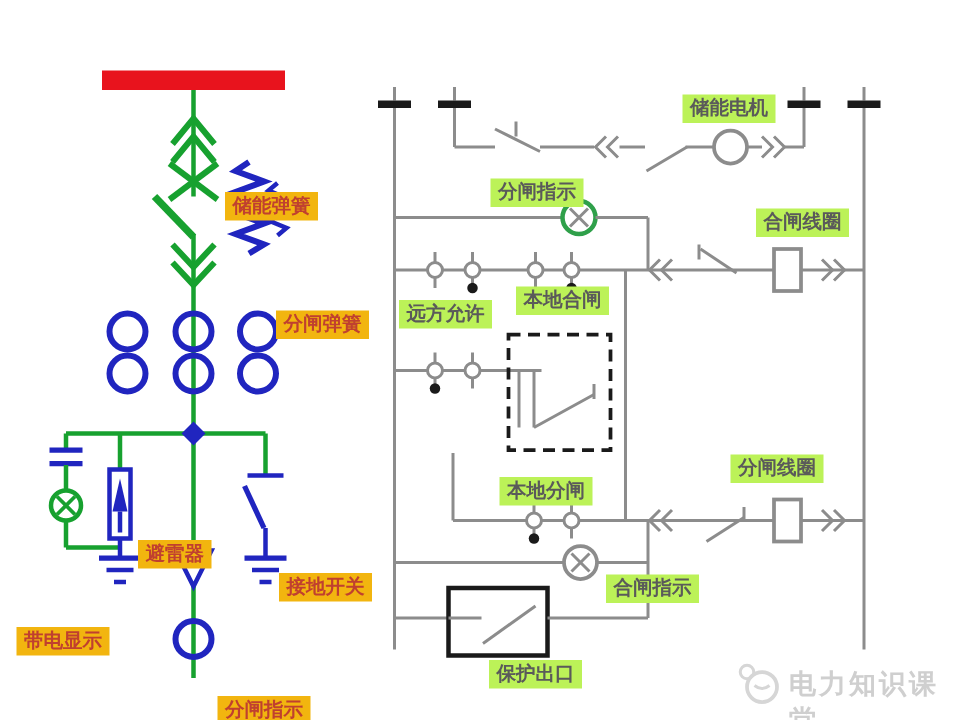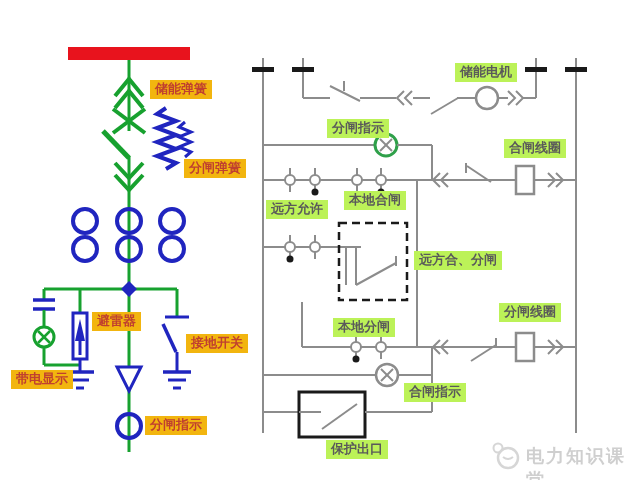--- a/index.html
+++ b/index.html
@@ -5,21 +5,21 @@
   html,body{margin:0;padding:0;background:#ffffff;}
   #stage{
     position:relative;width:640px;height:480px;background:#ffffff;overflow:hidden;
     font-family:"Liberation Sans","DejaVu Sans",sans-serif;
   }
   #art{position:absolute;left:0;top:0;}
   .lbl{
     position:absolute;font-size:13px;font-weight:bold;line-height:1.15;
     padding:2px 5px;white-space:nowrap;z-index:5;
   }
-  .lbl-gold{background:#F2B50F;color:#C0402F;}
+  .lbl-gold{background:#F2B50F;color:#C0402F;margin-top:48px;}
   .lbl-green{background:#BCF258;color:#5A5A5A;}
   .watermark-text{
     position:absolute;left:526px;top:444px;font-size:18px;font-weight:bold;
     color:#CFCFCF;letter-spacing:2px;z-index:4;
   }
 </style>
 </head>
 <body>
 
 <div id="stage">
@@ -251,21 +251,20 @@
 <div class="lbl lbl-gold" style="left:92px;top:312px">避雷器</div>
 <div class="lbl lbl-gold" style="left:11px;top:370px">带电显示</div>
 <div class="lbl lbl-gold" style="left:186px;top:334px">接地开关</div>
 <div class="lbl lbl-gold" style="left:145px;top:416px">分闸指示</div>
 
 <div class="lbl lbl-green" style="left:455px;top:63px">储能电机</div>
 <div class="lbl lbl-green" style="left:327px;top:119px">分闸指示</div>
 <div class="lbl lbl-green" style="left:504px;top:139px">合闸线圈</div>
 <div class="lbl lbl-green" style="left:266px;top:200px">远方允许</div>
 <div class="lbl lbl-green" style="left:344px;top:191px">本地合闸</div>
-<div class="lbl lbl-green" style="left:414px;top:251px">远方合、分闸</div>
 <div class="lbl lbl-green" style="left:333px;top:318px">本地分闸</div>
-<div class="lbl lbl-green" style="left:499px;top:303px">分闸线圈</div>
+<div class="lbl lbl-green" style="left:487px;top:303px">分闸线圈</div>
 <div class="lbl lbl-green" style="left:404px;top:383px">合闸指示</div>
 <div class="lbl lbl-green" style="left:326px;top:440px">保护出口</div>
 
 <div class="watermark-text">电力知识课堂</div>
 
 </div>
 
 </body></html>

